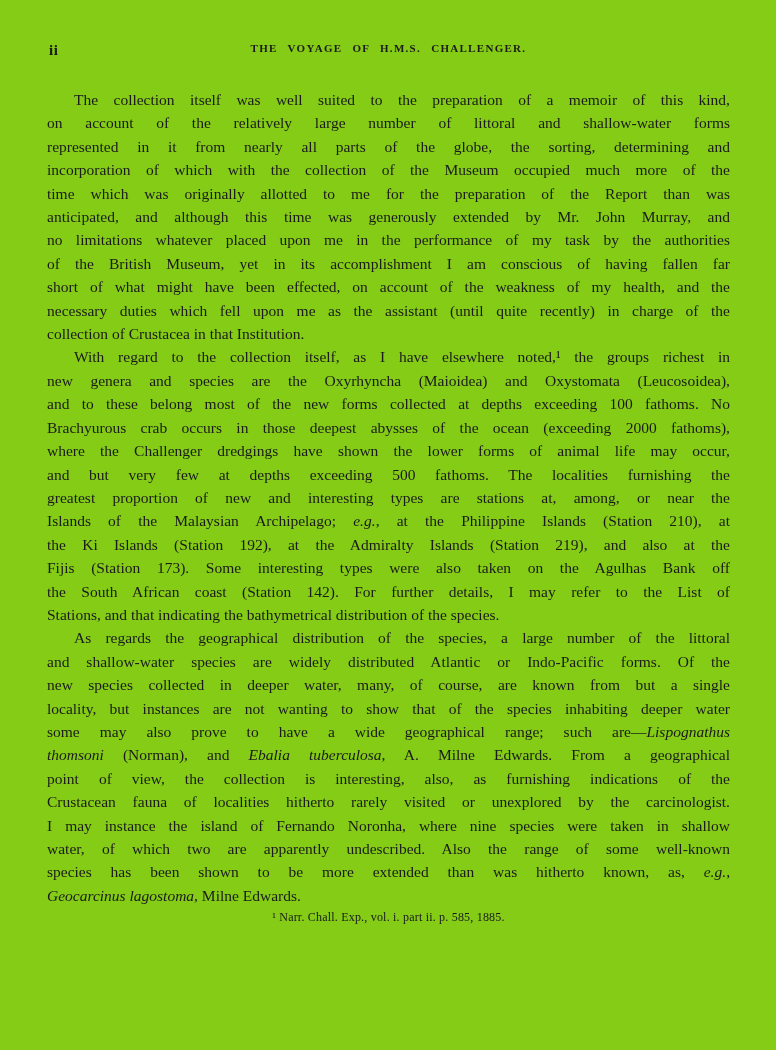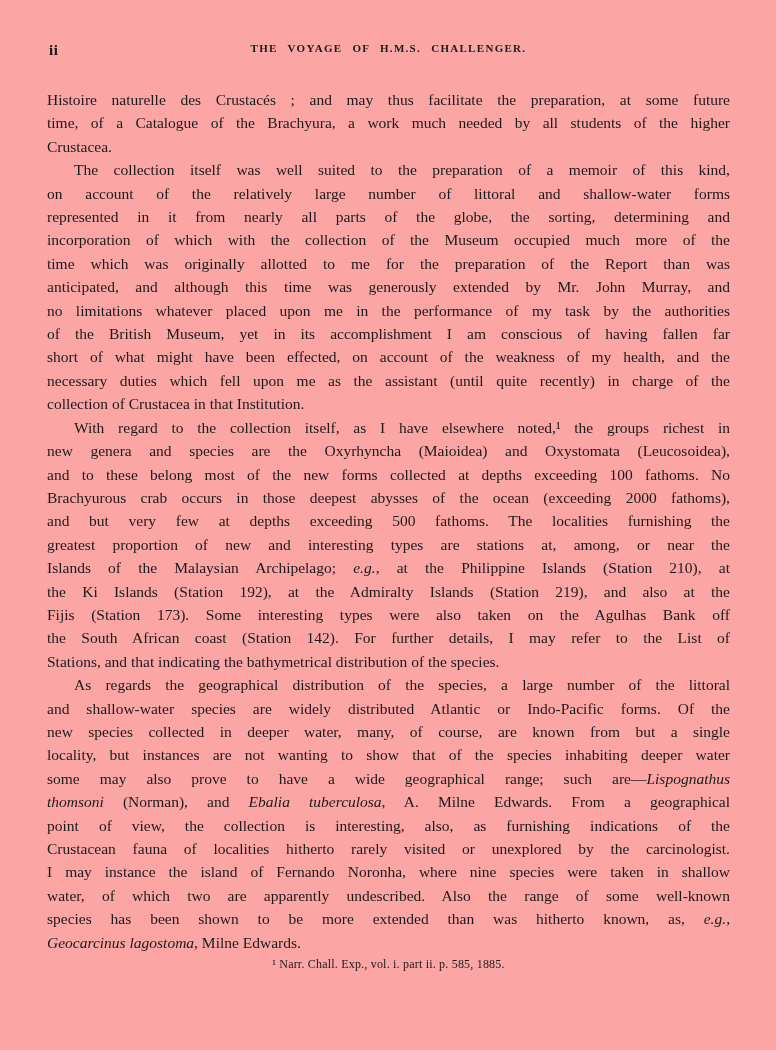--- a/index.html
+++ b/index.html
@@ -11,21 +11,21 @@
     width: 776px;
     height: 1050px;
     overflow: hidden;
     font-family: "Liberation Serif", serif;
     color: #1b1b1b;
   }
   .page {
     position: relative;
     width: 776px;
     height: 1050px;
-    background: #fca5a5;
+    background: #84cc16;
     box-sizing: border-box;
     padding: 42px 46px 0 47px;
   }
   .page-header {
     position: relative;
     height: 19px;
   }
   .page-num {
     position: absolute;
     left: 2px;
@@ -73,42 +73,38 @@
 <body>
 
 <div class="page">
   <div class="page-header">
     <span class="page-num">ii</span>
     <div class="running-title">THE VOYAGE OF H.M.S. CHALLENGER.</div>
   </div>
 
   <div class="page-body">
       <div class="para">
-        <div class="line">Histoire naturelle des Crustacés ; and may thus facilitate the preparation, at some future</div>
-        <div class="line">time, of a Catalogue of the Brachyura, a work much needed by all students of the higher</div>
-        <div class="line last">Crustacea.</div>
-      </div>
-      <div class="para">
         <div class="line first-indent">The collection itself was well suited to the preparation of a memoir of this kind,</div>
         <div class="line">on account of the relatively large number of littoral and shallow-water forms</div>
         <div class="line">represented in it from nearly all parts of the globe, the sorting, determining and</div>
         <div class="line">incorporation of which with the collection of the Museum occupied much more of the</div>
         <div class="line">time which was originally allotted to me for the preparation of the Report than was</div>
         <div class="line">anticipated, and although this time was generously extended by Mr. John Murray, and</div>
         <div class="line">no limitations whatever placed upon me in the performance of my task by the authorities</div>
         <div class="line">of the British Museum, yet in its accomplishment I am conscious of having fallen far</div>
         <div class="line">short of what might have been effected, on account of the weakness of my health, and the</div>
         <div class="line">necessary duties which fell upon me as the assistant (until quite recently) in charge of the</div>
         <div class="line last">collection of Crustacea in that Institution.</div>
       </div>
       <div class="para">
         <div class="line first-indent">With regard to the collection itself, as I have elsewhere noted,¹ the groups richest in</div>
         <div class="line">new genera and species are the Oxyrhyncha (Maioidea) and Oxystomata (Leucosoidea),</div>
         <div class="line">and to these belong most of the new forms collected at depths exceeding 100 fathoms. No</div>
         <div class="line">Brachyurous crab occurs in those deepest abysses of the ocean (exceeding 2000 fathoms),</div>
+        <div class="line">where the Challenger dredgings have shown the lower forms of animal life may occur,</div>
         <div class="line">and but very few at depths exceeding 500 fathoms. The localities furnishing the</div>
         <div class="line">greatest proportion of new and interesting types are stations at, among, or near the</div>
         <div class="line">Islands of the Malaysian Archipelago; <span class="i">e.g.</span>, at the Philippine Islands (Station 210), at</div>
         <div class="line">the Ki Islands (Station 192), at the Admiralty Islands (Station 219), and also at the</div>
         <div class="line">Fijis (Station 173). Some interesting types were also taken on the Agulhas Bank off</div>
         <div class="line">the South African coast (Station 142). For further details, I may refer to the List of</div>
         <div class="line last">Stations, and that indicating the bathymetrical distribution of the species.</div>
       </div>
       <div class="para">
         <div class="line first-indent">As regards the geographical distribution of the species, a large number of the littoral</div>

